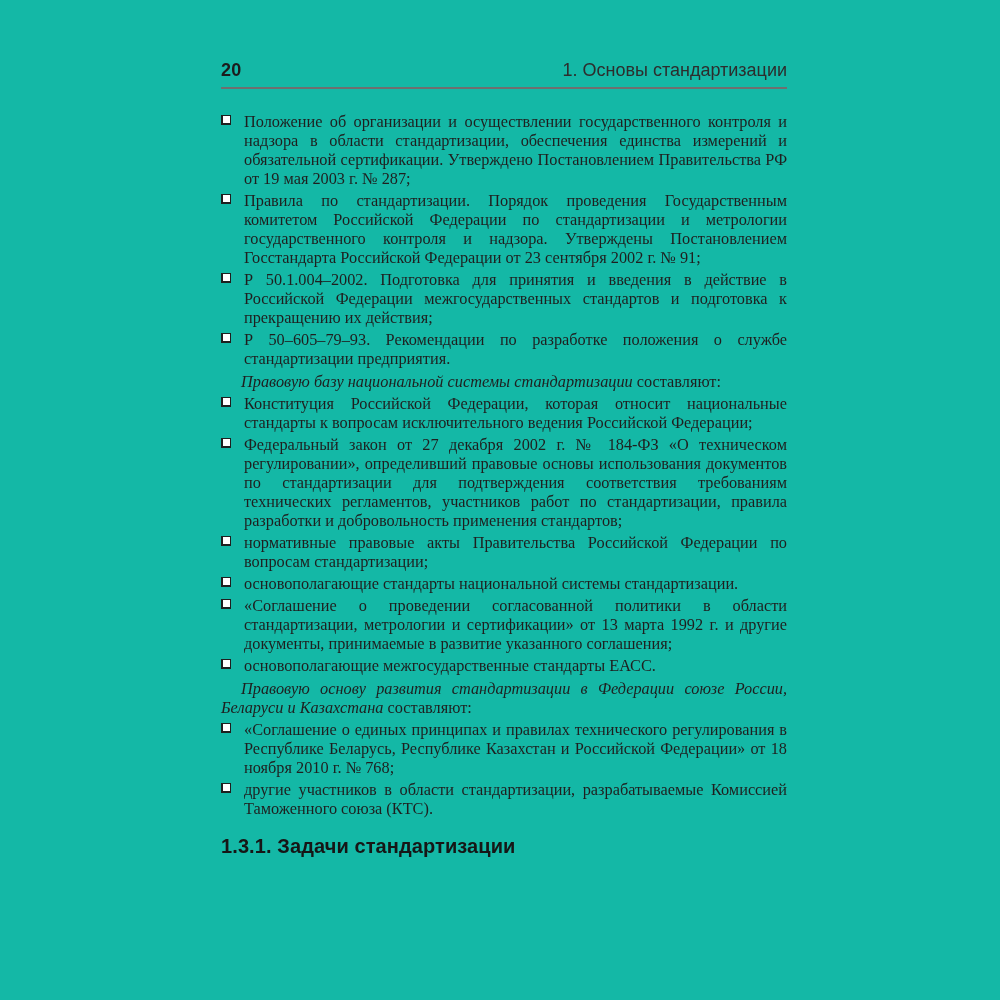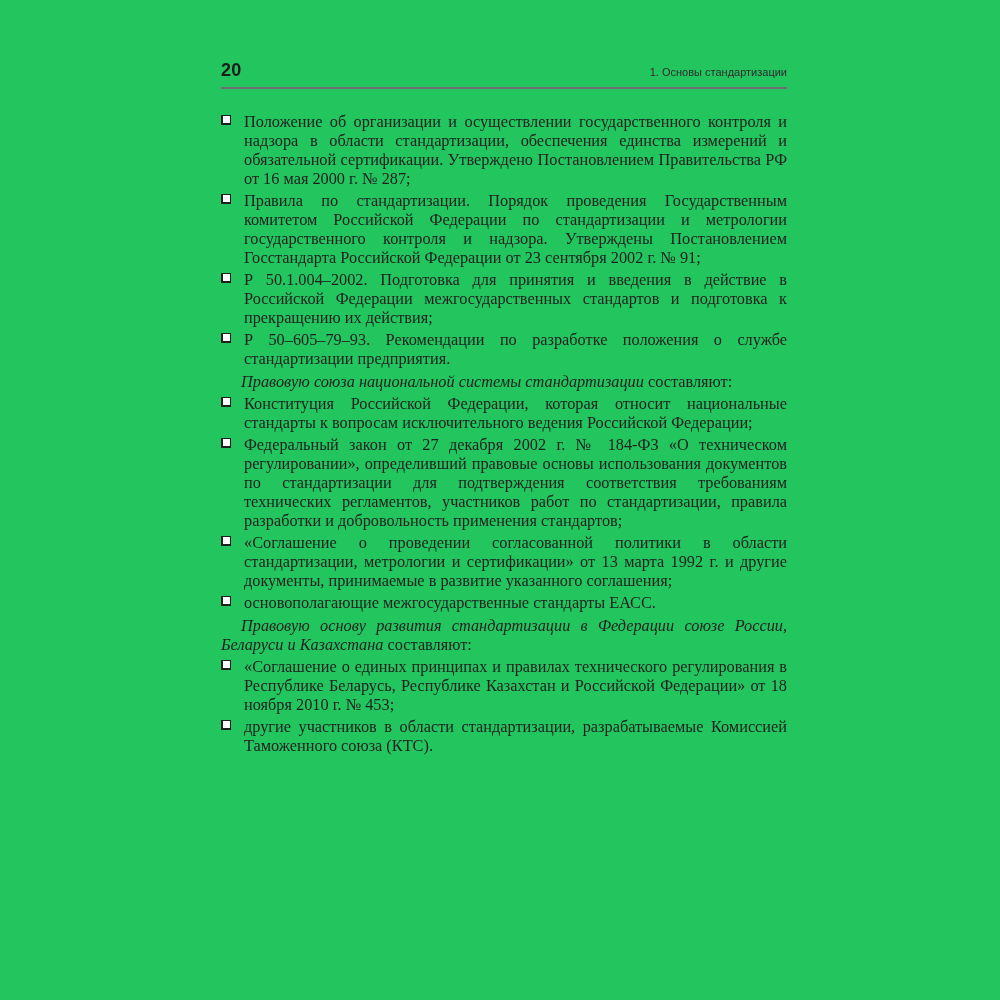--- a/index.html
+++ b/index.html
@@ -1,21 +1,21 @@
 <!DOCTYPE html>
 <html lang="ru"><head>
 <meta charset="utf-8">
 <style>
   html, body { margin: 0; padding: 0; }
   body { background: #ffffff; }
   .page {
     position: relative;
     width: 1000px;
     height: 1000px;
-    background: #22c55e;
+    background: #14b8a6;
     font-family: "Liberation Serif", serif;
     color: #1f1f1f;
     overflow: hidden;
   }
   .content {
     position: absolute;
     left: 221px;
     top: 60px;
     width: 566px;
   }
@@ -27,21 +27,21 @@
     border-bottom: 2px solid #6f6f6f;
     padding-bottom: 6px;
   }
   .pagenum {
     font-weight: bold;
     font-size: 18px;
     color: #1c1c1c;
     letter-spacing: 0.3px;
   }
   .chapter {
-    font-size: 11px;
+    font-size: 18px;
     color: #2d2d2d;
   }
   .body-text {
     margin-top: 23px;
     font-size: 16.3px;
     line-height: 19px;
     hyphens: auto;
     -webkit-hyphens: auto;
   }
   .li {
@@ -89,83 +89,92 @@
 
     <header class="running-head">
       <span class="pagenum">20</span>
       <span class="chapter">1. Основы стандартизации</span>
     </header>
 
     <main class="body-text">
 
       <div class="li">
         <span class="marker"></span>
-        <span>Положение об организации и осуществлении государственного контроля и надзора в области стандартизации, обеспечения единства измерений и обязательной сертификации. Утверждено Постановлением Правительства РФ от 16 мая 2000 г. № 287;</span>
+        <span>Положение об организации и осуществлении государственного контроля и надзора в области стандартизации, обеспечения единства измерений и обязательной сертификации. Утверждено Постановлением Правительства РФ от 19 мая 2003 г. № 287;</span>
       </div>
 
       <div class="li">
         <span class="marker"></span>
         <span>Правила по стандартизации. Порядок проведения Государственным комитетом Российской Федерации по стандартизации и метрологии государственного контроля и надзора. Утверждены Постановлением Госстандарта Российской Федерации от 23 сентября 2002 г. № 91;</span>
       </div>
 
       <div class="li">
         <span class="marker"></span>
         <span>Р 50.1.004–2002. Подготовка для принятия и введения в действие в Российской Федерации межгосударственных стандартов и подготовка к прекращению их действия;</span>
       </div>
 
       <div class="li">
         <span class="marker"></span>
         <span>Р 50–605–79–93. Рекомендации по разработке положения о службе стандартизации предприятия.</span>
       </div>
 
       <p class="lead">
-        <i>Правовую союза национальной системы стандартизации</i>
+        <i>Правовую базу национальной системы стандартизации</i>
         <span>составляют:</span>
       </p>
 
       <div class="li">
         <span class="marker"></span>
         <span>Конституция Российской Федерации, которая относит национальные стандарты к вопросам исключительного ведения Российской Федерации;</span>
       </div>
 
       <div class="li">
         <span class="marker"></span>
         <span>Федеральный закон от 27 декабря 2002 г. № 184-ФЗ «О техническом регулировании», определивший правовые основы использования документов по стандартизации для подтверждения соответствия требованиям технических регламентов, участников работ по стандартизации, правила разработки и добровольность применения стандартов;</span>
       </div>
 
+      <div class="li">
+        <span class="marker"></span>
+        <span>нормативные правовые акты Правительства Российской Федерации по вопросам стандартизации;</span>
+      </div>
 
+      <div class="li">
+        <span class="marker"></span>
+        <span>основополагающие стандарты национальной системы стандартизации.</span>
+      </div>
 
 
       <div class="li">
         <span class="marker"></span>
         <span>«Соглашение о проведении согласованной политики в области стандартизации, метрологии и сертификации» от 13 марта 1992 г. и другие документы, принимаемые в развитие указанного соглашения;</span>
       </div>
 
       <div class="li">
         <span class="marker"></span>
         <span>основополагающие межгосударственные стандарты ЕАСС.</span>
       </div>
 
       <p class="lead">
         <i>Правовую основу развития стандартизации в Федерации союзе России, Беларуси и Казахстана</i>
         <span>составляют:</span>
       </p>
 
       <div class="li">
         <span class="marker"></span>
-        <span>«Соглашение о единых принципах и правилах технического регулирования в Республике Беларусь, Республике Казахстан и Российской Федерации» от 18 ноября 2010 г. № 453;</span>
+        <span>«Соглашение о единых принципах и правилах технического регулирования в Республике Беларусь, Республике Казахстан и Российской Федерации» от 18 ноября 2010 г. № 768;</span>
       </div>
 
       <div class="li">
         <span class="marker"></span>
       </div>
 
       <div class="li">
         <span class="marker"></span>
         <span>другие участников в области стандартизации, разрабатываемые Комиссией Таможенного союза (КТС).</span>
       </div>
 
+      <h2 class="section-heading">1.3.1. Задачи стандартизации</h2>
 
 
 
     </main>
   </div>
 </div>
 
 </body></html>

